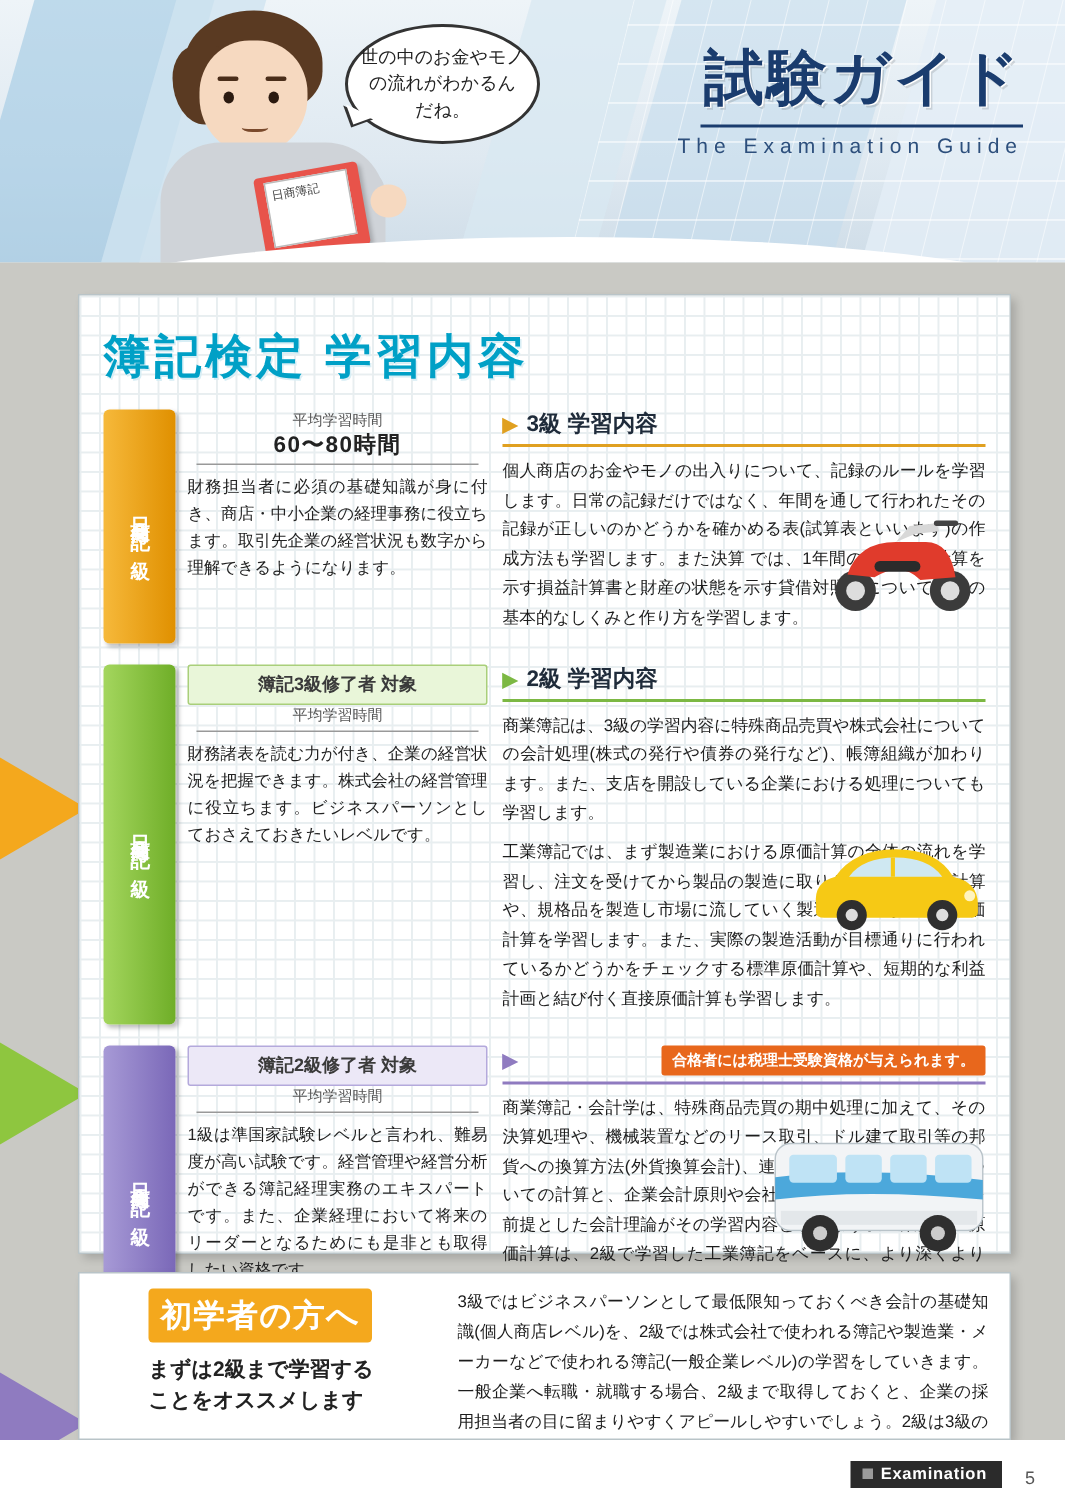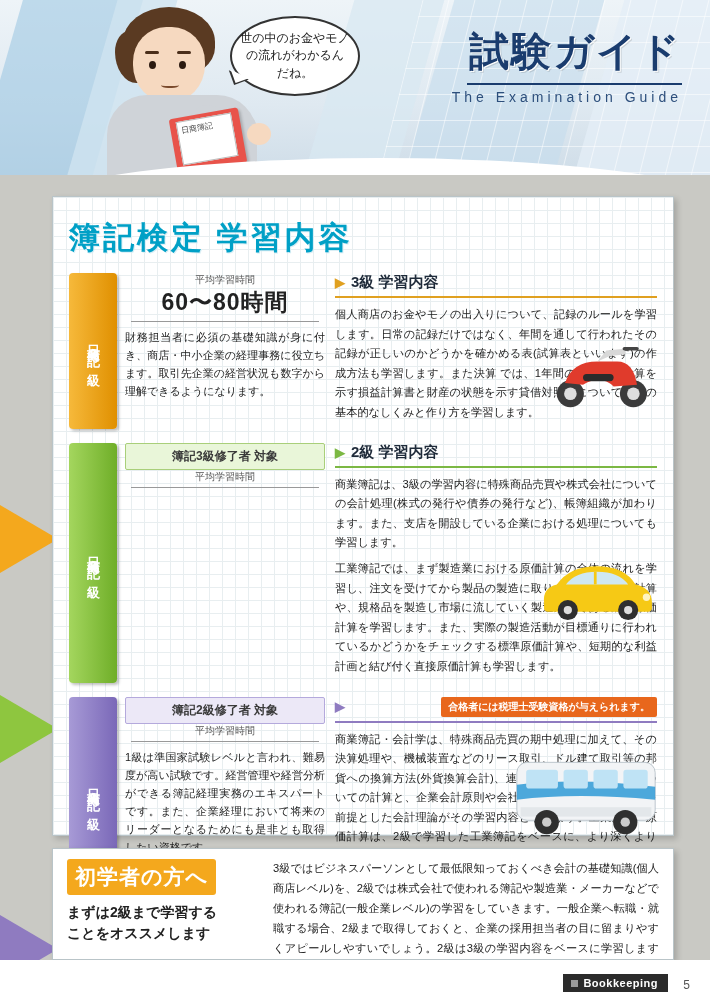--- a/index.html
+++ b/index.html
@@ -139,21 +139,21 @@
 
   .target-badge {
     background:#fdf0d6; border:1px solid #e3c27a; text-align:center;
     font-size:12px; font-weight:bold; color:#3a3a3a; padding:4px 2px; border-radius:2px;
   }
   .target-badge.green { background:#e9f6d9; border-color:#a9cf7a;}
   .target-badge.purple{ background:#ece8f7; border-color:#b4a9dc;}
 
   .hours-box { text-align:center; margin-top:0; }
   .hours-label { font-size:10px; color:#555; }
-  .hours-val { font-size:23px; font-weight:bold; color:#222; letter-spacing:1px; }
+  .hours-val { font-size:15px; font-weight:bold; color:#222; letter-spacing:1px; }
   .hours-rule { height:1px; background:#999; margin:3px 6px 6px 6px;}
 
   .left-text { font-size:11px; line-height:1.65; color:#222; text-align:justify; margin-top:4px;}
 
   
   .sec-head {
     display:flex; align-items:center; gap:6px;
     font-size:15px; font-weight:bold; color:#1f2b3a;
     border-bottom:2px solid #6fa8c9; padding-bottom:4px; margin-bottom:7px;
   }
@@ -176,21 +176,21 @@
   .scooter { right:18px; top:140px; width:108px; height:74px;}
   .car     { right:14px; top:360px; width:122px; height:64px;}
   .bus     { right:12px; top:556px; width:150px; height:86px;}
 
   
   .callout {
     position:absolute; left:52px; top:848px; width:622px; height:112px;
     background:#fff; border:1px solid #b9c4c8; box-shadow:3px 3px 6px rgba(0,0,0,.18);
     display:flex; padding:10px 14px;
   }
-  .callout-left { width:200px; flex:0 0 200px; }
+  .callout-left { width:200px; flex:0 0 200px;margin-left:32px; }
   .callout-title {
     background:#f4a81d; color:#fff; font-size:21px; font-weight:bold;
     padding:4px 8px; border-radius:3px; letter-spacing:1px; display:inline-block;
   }
   .callout-sub { font-size:14px; font-weight:bold; color:#222; line-height:1.5; margin-top:7px;}
   .callout-right { flex:1; font-size:11.2px; line-height:1.78; color:#1c1c1c; text-align:justify; padding-left:6px;}
 
   
   .pg-footer { position:absolute; left:0; bottom:0; width:710px; height:44px; background:#fff;}
   .pg-tag {
@@ -269,20 +269,21 @@
   </div>
 
   <div class="row r2">
     <div class="grade-tab g2">日商簿記2級</div>
     <div class="left-col">
       <div class="target-badge green">簿記3級修了者 対象</div>
       <div class="hours-box">
         <div class="hours-label">平均学習時間</div>
         <div class="hours-rule"></div>
       </div>
+      <div class="left-text">財務諸表を読む力が付き、企業の経営状況を把握できます。株式会社の経営管理に役立ちます。ビジネスパーソンとしておさえておきたいレベルです。</div>
     </div>
     <div class="right-col">
       <div class="sec-head h2">
         <span class="arrow">▶</span>
         <span>2級  学習内容</span>
       </div>
       <div class="body-text">
         <p>商業簿記は、3級の学習内容に特殊商品売買や株式会社についての会計処理(株式の発行や債券の発行など)、帳簿組織が加わります。また、支店を開設している企業における処理についても学習します。</p>
         <p>工業簿記では、まず製造業における原価計算の全体の流れを学習し、注文を受けてから製品の製造に取りかかる個別原価計算や、規格品を製造し市場に流していく製造形態である総合原価計算を学習します。また、実際の製造活動が目標通りに行われているかどうかをチェックする標準原価計算や、短期的な利益計画と結び付く直接原価計算も学習します。</p>
       </div>
@@ -352,16 +353,16 @@
   <div class="callout-left">
     <div class="callout-title">初学者の方へ</div>
     <div class="callout-sub" style="white-space: pre-line;">まずは2級まで学習する
 ことをオススメします</div>
   </div>
   <div class="callout-right">3級ではビジネスパーソンとして最低限知っておくべき会計の基礎知識(個人商店レベル)を、2級では株式会社で使われる簿記や製造業・メーカーなどで使われる簿記(一般企業レベル)の学習をしていきます。一般企業へ転職・就職する場合、2級まで取得しておくと、企業の採用担当者の目に留まりやすくアピールしやすいでしょう。2級は3級の学習内容をベースに学習しますので、本試験では3級・2級の同時受験も可能です。</div>
 </div>
 
 <div class="pg-footer">
   <div class="pg-tag">
-    <span class="sq"></span><span>Bookkeeping</span>
+    <span class="sq"></span><span>Examination</span>
   </div>
   <div class="pg-num">5</div>
 </div>
 
 </body></html>

